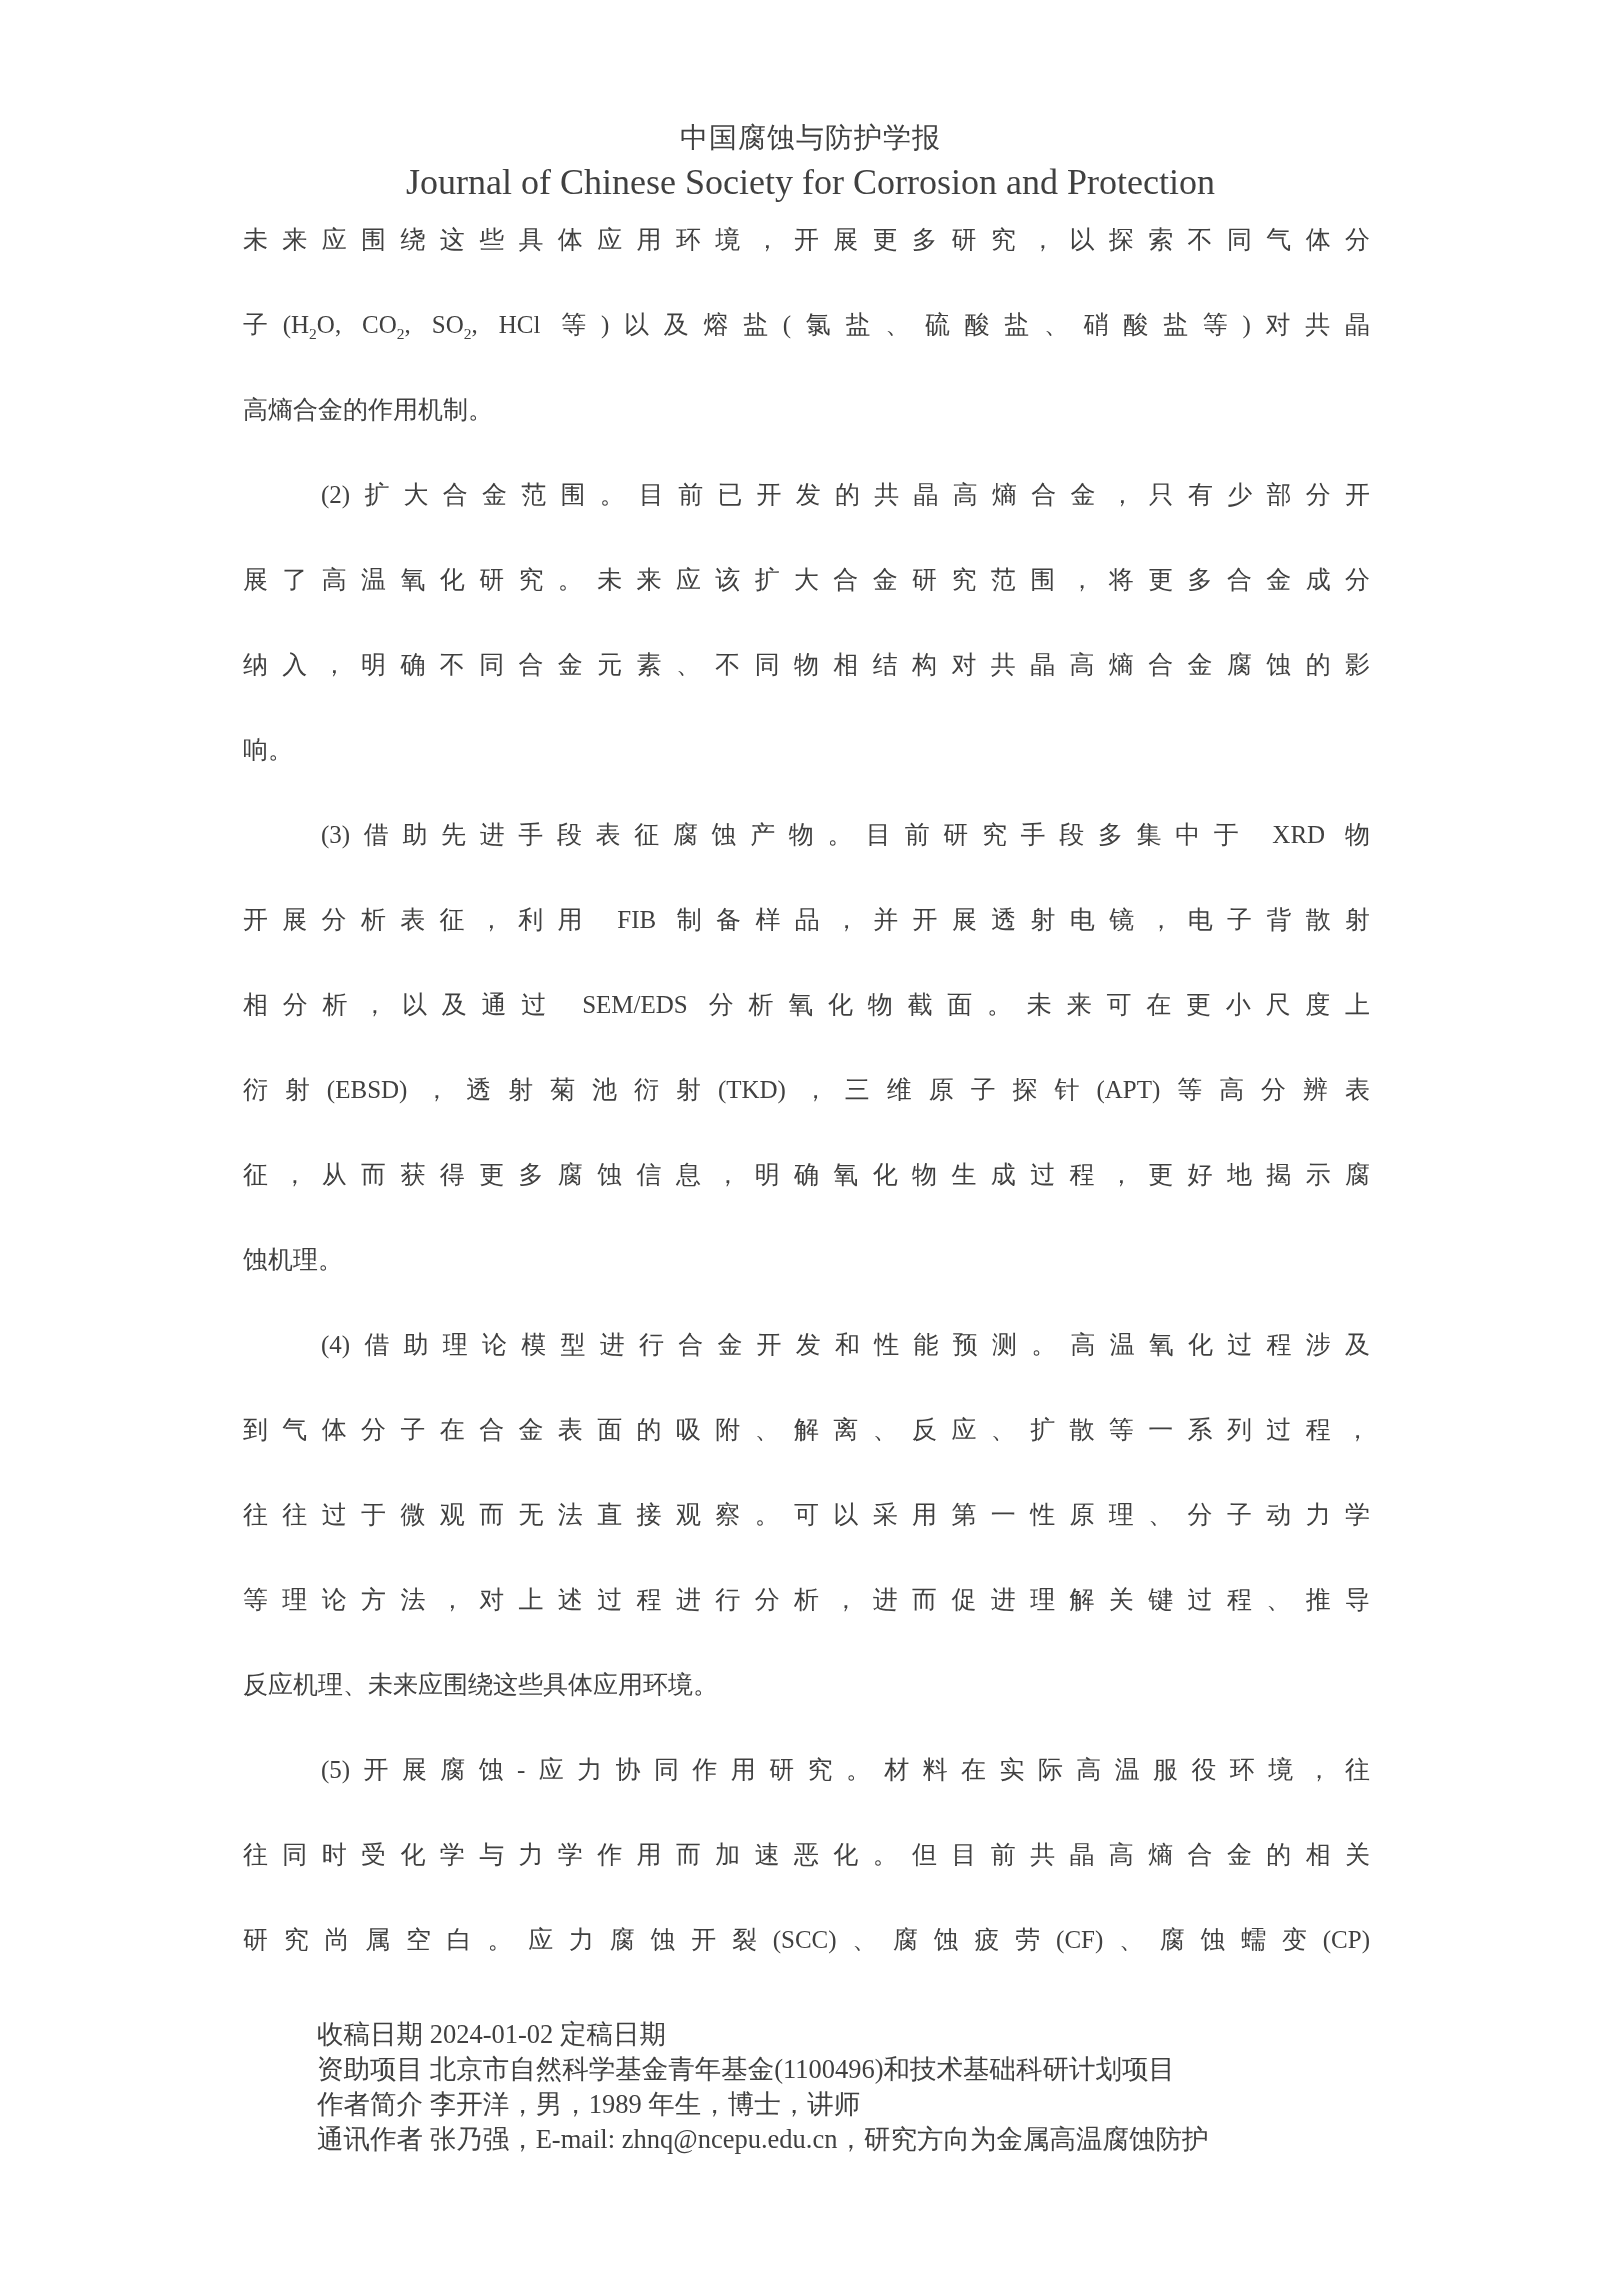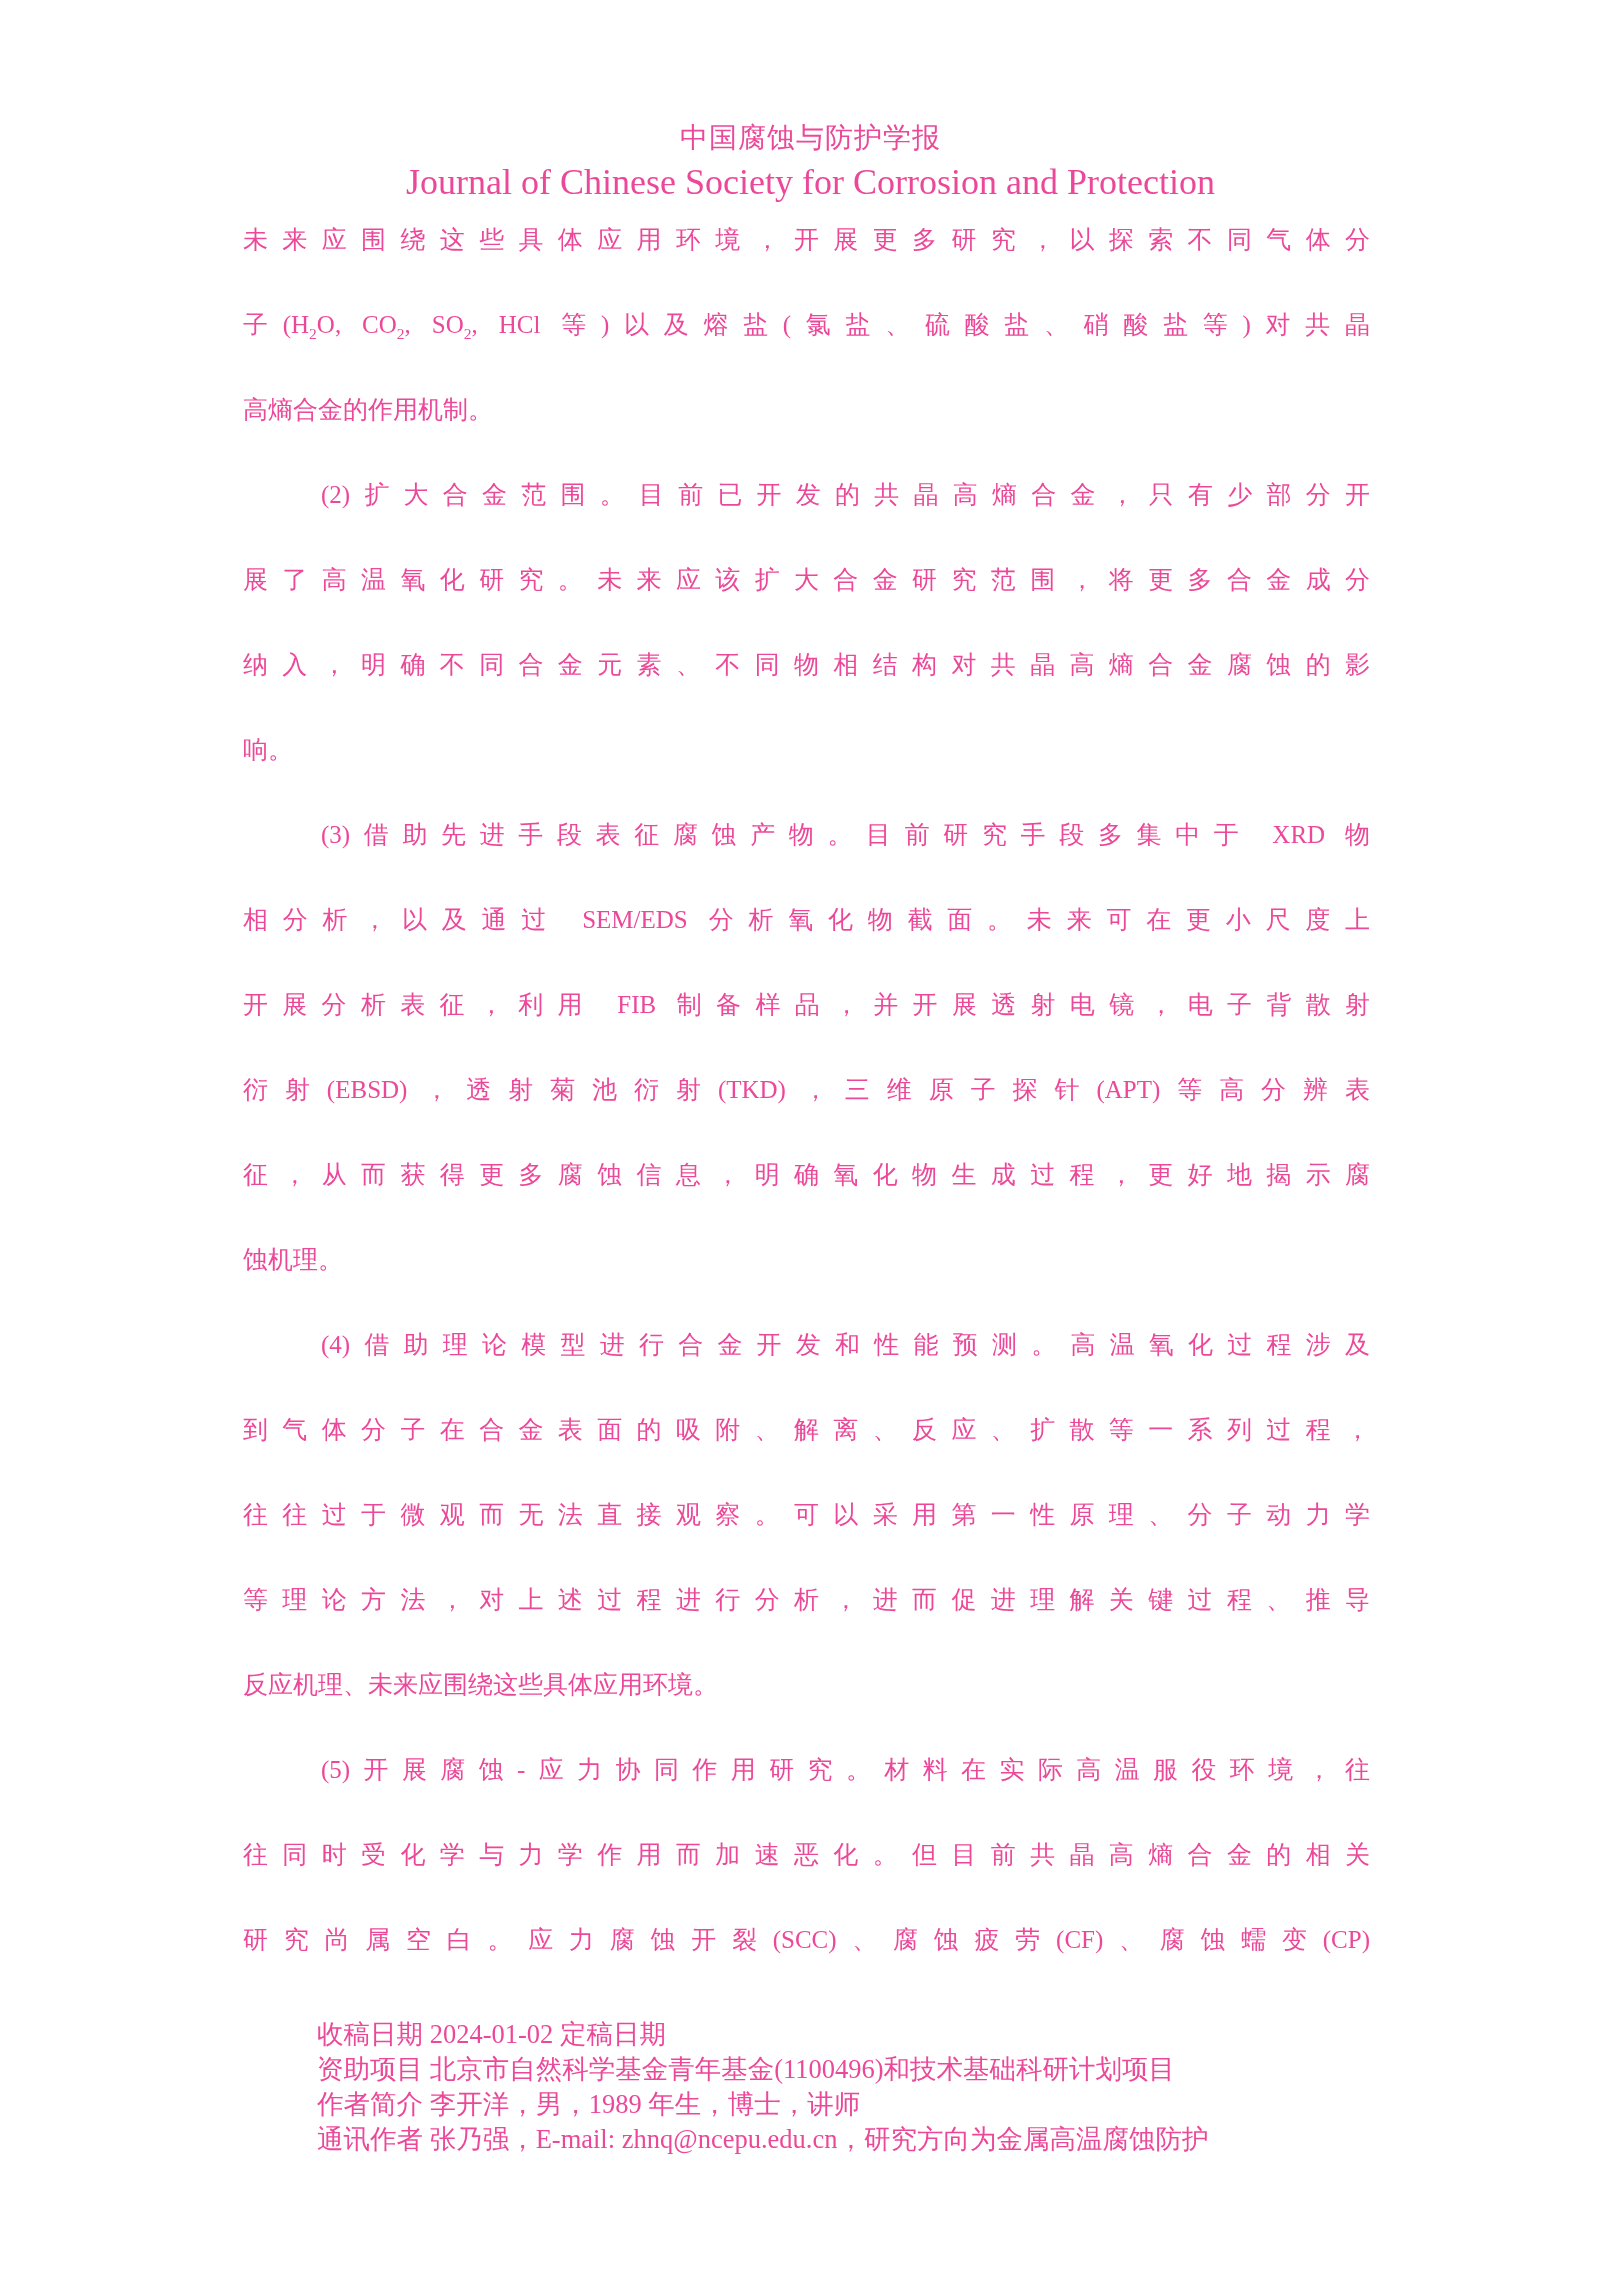--- a/index.html
+++ b/index.html
@@ -6,21 +6,21 @@
     margin: 0;
     padding: 0;
     background: #888;
   }
   .page {
     position: relative;
     width: 1621px;
     height: 2293px;
     margin: 0 auto;
     background: #ffffff;
-    color: #ec4899;
+    color: #404040;
     font-family: "Liberation Serif", "DejaVu Serif", serif;
     overflow: hidden;
   }
   .running-head {
     position: absolute;
     top: 116px;
     left: 0;
     width: 1621px;
     text-align: center;
   }
@@ -84,22 +84,22 @@
 
   <div class="manuscript-body" id="body-lines">
       <div class="line j"><span>未来应围绕这些具体应用环境，开展更多研究，以探索不同气体分</span></div>
       <div class="line j"><span>子(H</span><sub>2</sub><span>O, CO</span><sub>2</sub><span>, SO</span><sub>2</sub><span>, HCl 等)以及熔盐(氯盐、硫酸盐、硝酸盐等)对共晶</span></div>
       <div class="line"><span>高熵合金的作用机制。</span></div>
       <div class="line j ind"><span>(2)扩大合金范围。目前已开发的共晶高熵合金，只有少部分开</span></div>
       <div class="line j"><span>展了高温氧化研究。未来应该扩大合金研究范围，将更多合金成分</span></div>
       <div class="line j"><span>纳入，明确不同合金元素、不同物相结构对共晶高熵合金腐蚀的影</span></div>
       <div class="line"><span>响。</span></div>
       <div class="line j ind"><span>(3)借助先进手段表征腐蚀产物。目前研究手段多集中于 XRD 物</span></div>
+      <div class="line j"><span>开展分析表征，利用 FIB 制备样品，并开展透射电镜，电子背散射</span></div>
       <div class="line j"><span>相分析，以及通过 SEM/EDS 分析氧化物截面。未来可在更小尺度上</span></div>
-      <div class="line j"><span>开展分析表征，利用 FIB 制备样品，并开展透射电镜，电子背散射</span></div>
       <div class="line j"><span>衍射(EBSD)，透射菊池衍射(TKD)，三维原子探针(APT)等高分辨表</span></div>
       <div class="line j"><span>征，从而获得更多腐蚀信息，明确氧化物生成过程，更好地揭示腐</span></div>
       <div class="line"><span>蚀机理。</span></div>
       <div class="line j ind"><span>(4)借助理论模型进行合金开发和性能预测。高温氧化过程涉及</span></div>
       <div class="line j"><span>到气体分子在合金表面的吸附、解离、反应、扩散等一系列过程，</span></div>
       <div class="line j"><span>往往过于微观而无法直接观察。可以采用第一性原理、分子动力学</span></div>
       <div class="line j"><span>等理论方法，对上述过程进行分析，进而促进理解关键过程、推导</span></div>
       <div class="line"><span>反应机理、未来应围绕这些具体应用环境。</span></div>
       <div class="line j ind"><span>(5)开展腐蚀-应力协同作用研究。材料在实际高温服役环境，往</span></div>
       <div class="line j"><span>往同时受化学与力学作用而加速恶化。但目前共晶高熵合金的相关</span></div>

